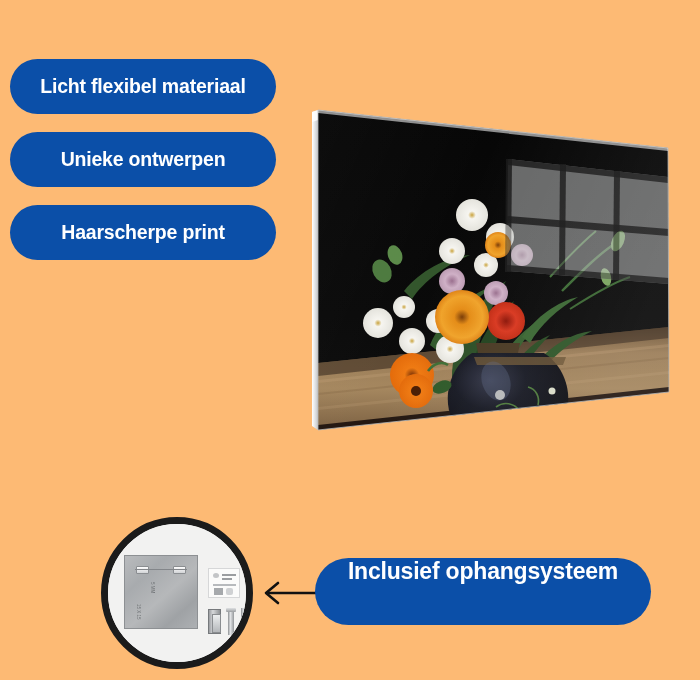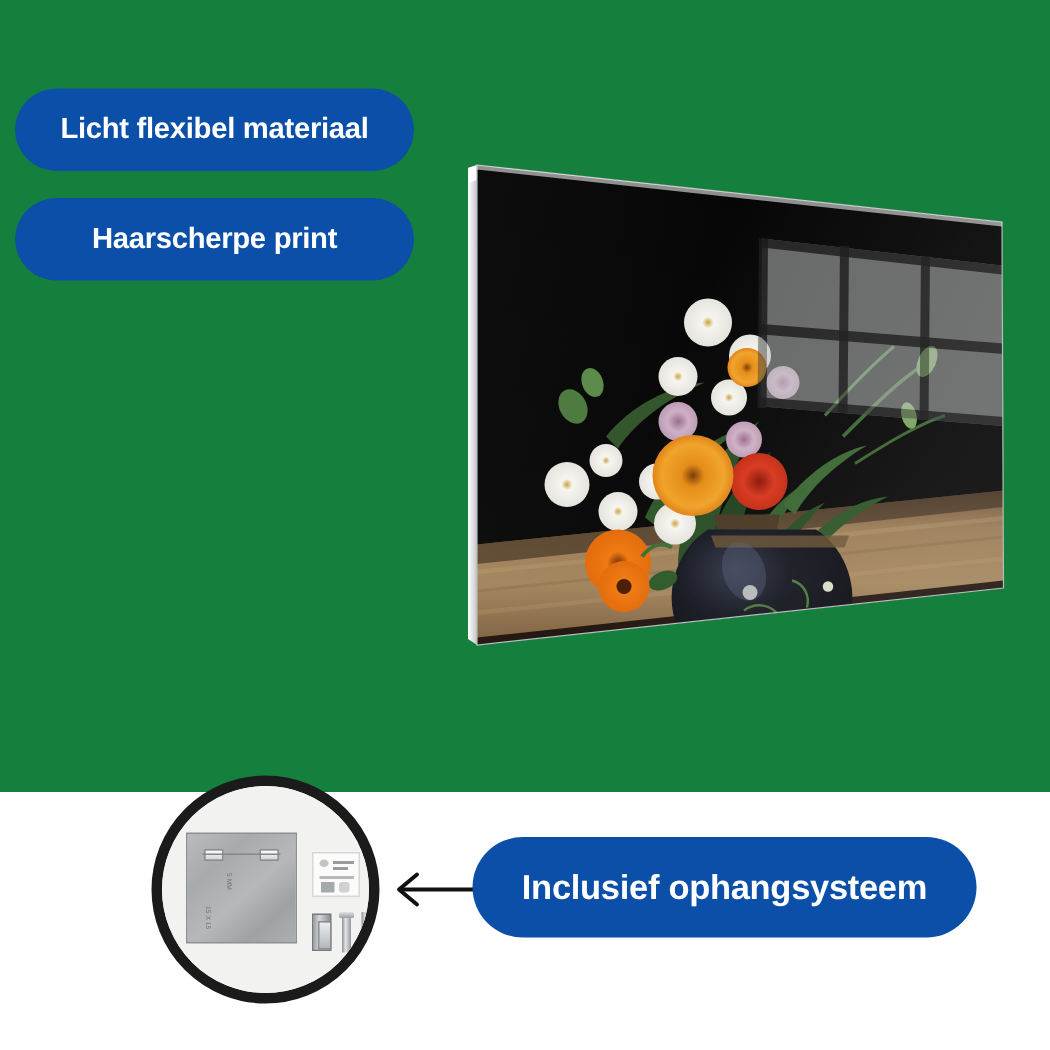--- a/index.html
+++ b/index.html
@@ -9,22 +9,22 @@
     width: 700px;
     height: 700px;
     background: #ffffff;
     font-family: "Liberation Sans", sans-serif;
     overflow: hidden;
   }
 
   #stage {
     position: relative;
     width: 700px;
-    height: 528px;
-    background: #15803d;
+    height: 680px;
+    background: #fdba74;
   }
 
   
   .badge-list {
     position: absolute;
     left: 10px;
     top: 59px;
     width: 266px;
   }
 
@@ -49,21 +49,21 @@
   
   .badge-wide {
     position: absolute;
     left: 315px;
     top: 558px;
     width: 336px;
     height: 67px;
     border-radius: 34px;
     background: #0B4FA8;
     display: flex;
-    align-items: center;
+    align-items: flex-start;
     justify-content: center;
     color: #ffffff;
     font-size: 23px;
     font-weight: bold;
     letter-spacing: -0.2px;
     white-space: nowrap;
     cursor: pointer;
   }
 
   
@@ -213,20 +213,23 @@
   }
 </style>
 </head>
 <body>
 
 <div id="stage">
 
   <div class="badge-list">
     <div class="badge">
       <span>Licht flexibel materiaal</span>
+    </div>
+    <div class="badge">
+      <span>Unieke ontwerpen</span>
     </div>
     <div class="badge">
       <span>Haarscherpe print</span>
     </div>
   </div>
 
   <div class="print-wrap">
     <svg width="380" height="355" viewBox="0 0 380 355">
       <defs>
 

